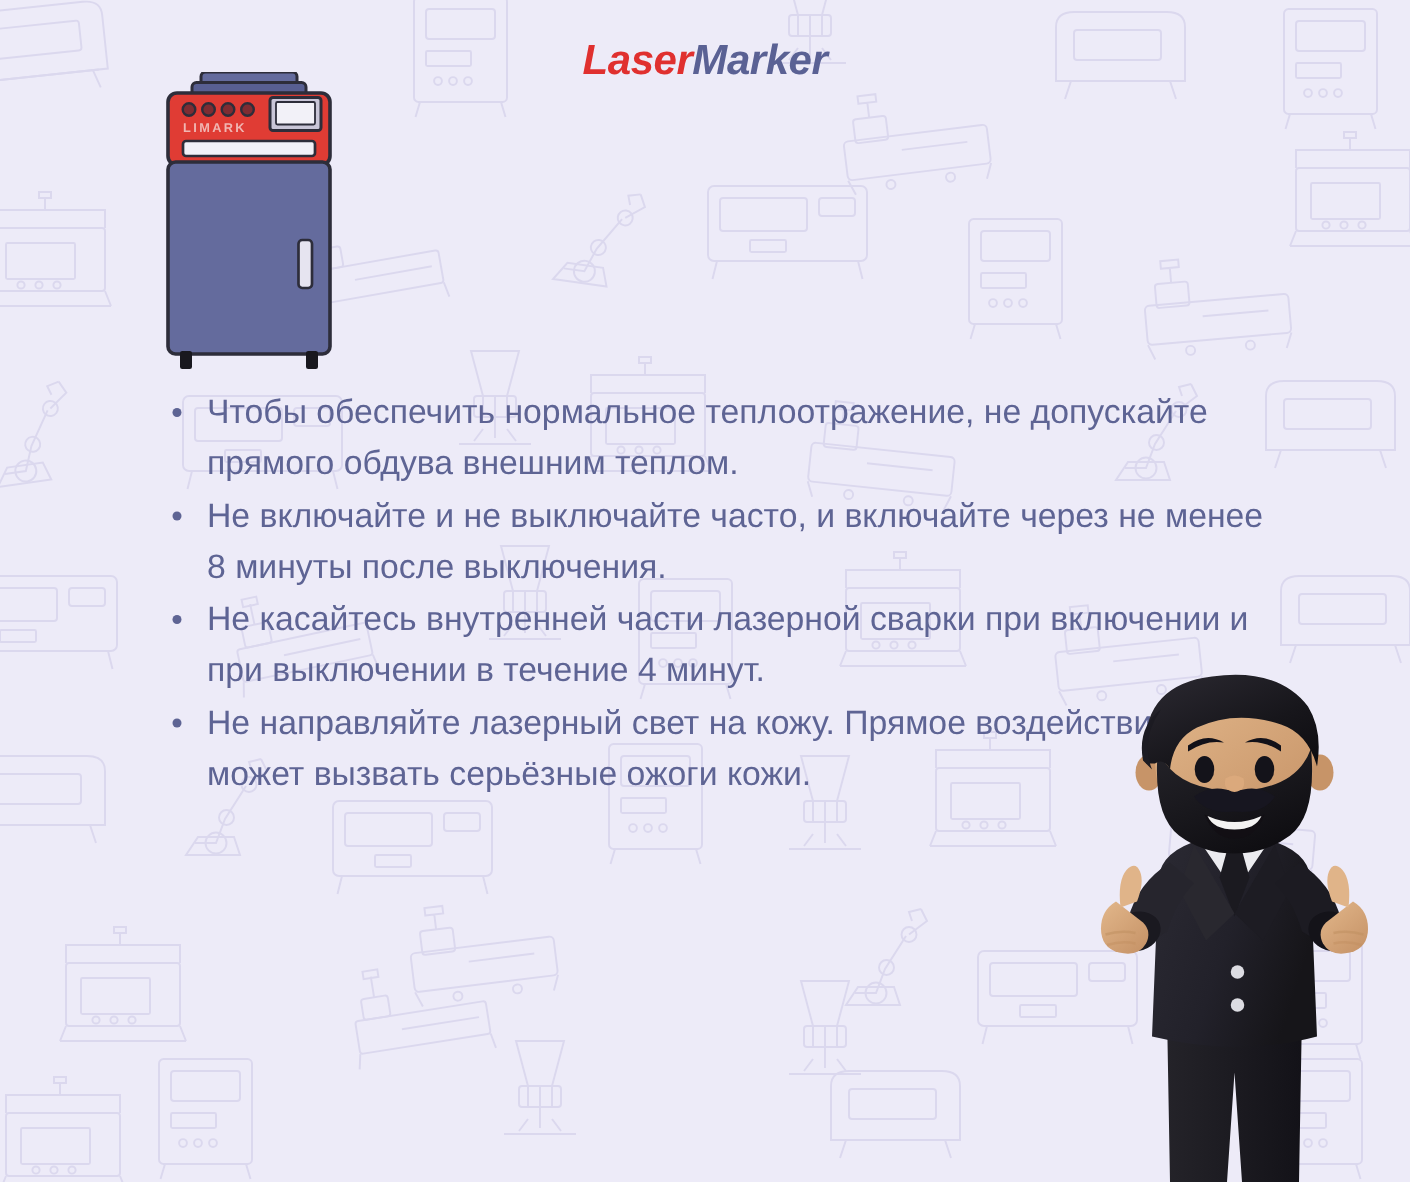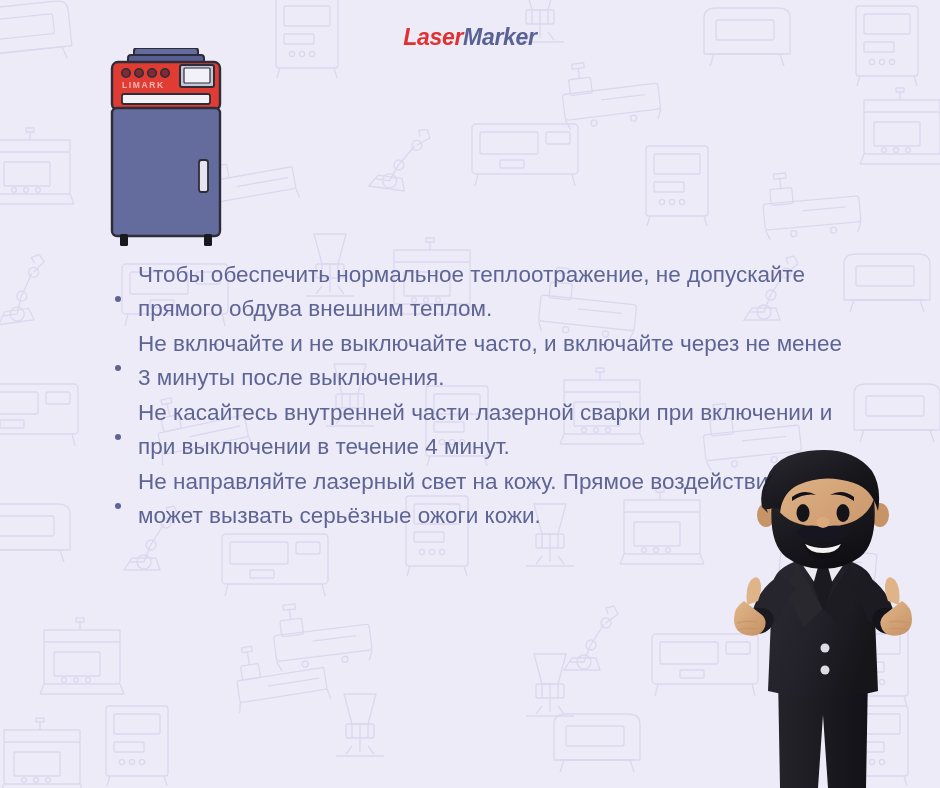--- a/index.html
+++ b/index.html
@@ -26,21 +26,21 @@
   #bg-pattern svg { display:block; width:100%; height:100%; }
 
   
   #logo {
     position: absolute;
     top: 24px;
     left: 0;
     width: 940px;
     text-align: center;
     z-index: 5;
-    font-size: 23px;
+    font-size: 28px;
     font-weight: bold;
     font-style: italic;
     letter-spacing: -0.3px;
     white-space: nowrap;
   }
   #logo .laser  { color: #e0302f; }
   #logo .marker { color: #5a6194; }
 
   
   #machine {
@@ -59,21 +59,21 @@
     left: 112px;
     top: 258px;
     width: 760px;
     z-index: 6;
     color: #5e6494;
     font-size: 22.5px;
     line-height: 34px;
   }
   #bullets .bullet-row {
     display: flex;
-    align-items: center;
+    align-items: flex-start;
     margin-bottom: 1px;
   }
   #bullets .dot {
     flex: 0 0 auto;
     width: 6px;
     height: 6px;
     border-radius: 50%;
     background: #5e6494;
     margin: 14px 17px 0 3px;
   }
@@ -270,21 +270,21 @@
     </svg>
   </div>
 
   <div id="bullets">
     <div class="bullet-row">
       <span class="dot"></span>
       <span class="bullet-text">Чтобы обеспечить нормальное теплоотражение, не допускайте прямого обдува внешним теплом.</span>
     </div>
     <div class="bullet-row">
       <span class="dot"></span>
-      <span class="bullet-text">Не включайте и не выключайте часто, и включайте через не менее 3 минуты после выключения.</span>
+      <span class="bullet-text">Не включайте и не выключайте часто, и включайте через не менее 8 минуты после выключения.</span>
     </div>
     <div class="bullet-row">
       <span class="dot"></span>
       <span class="bullet-text">Не касайтесь внутренней части лазерной сварки при включении и при выключении в течение 4 минут.</span>
     </div>
     <div class="bullet-row">
       <span class="dot"></span>
       <span class="bullet-text">Не направляйте лазерный свет на кожу. Прямое воздействие может вызвать серьёзные ожоги кожи.</span>
     </div>
   </div>

